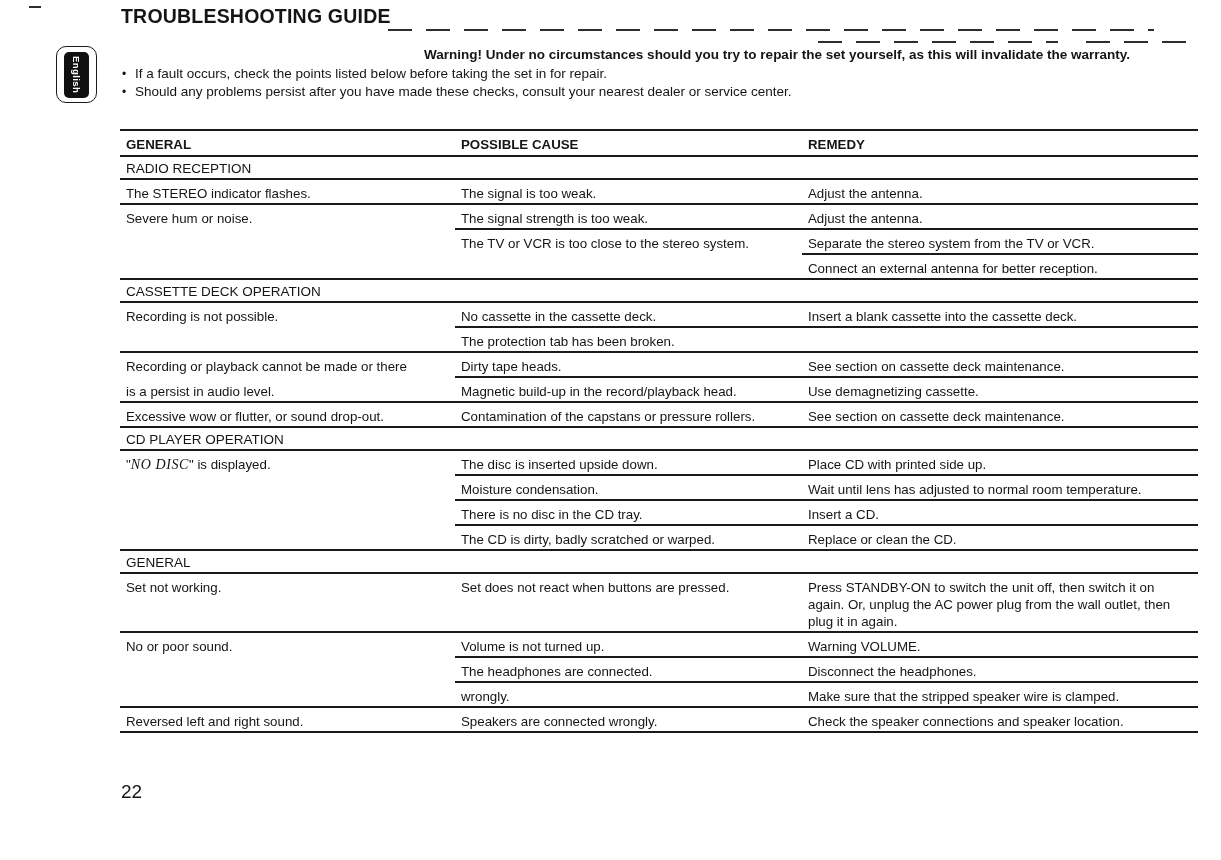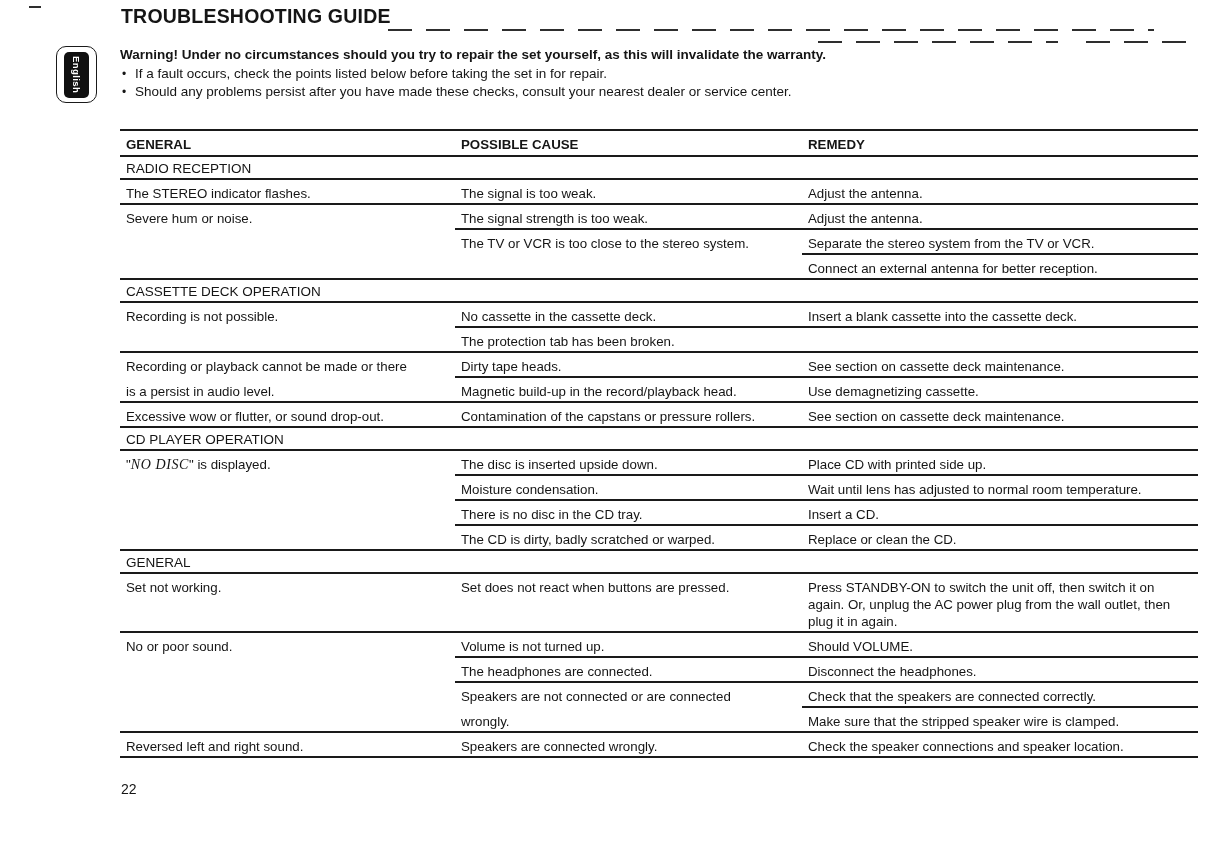--- a/index.html
+++ b/index.html
@@ -27,21 +27,21 @@
     display:flex; align-items:center; justify-content:center;
   }
   .lang-tab-inner {
     width:25px; height:46px; background:#101010; border-radius:5px;
     color:#fff; display:flex; align-items:center; justify-content:center;
   }
   .lang-tab-inner span {
     writing-mode:vertical-rl; font-size:9.5px; font-weight:bold; letter-spacing:0.4px;
   }
   .warning { position:absolute; left:120px; top:46px; width:1010px; font-size:13.5px; line-height:18.5px; }
-  .warning .heading { font-weight:bold; }
+  .warning .heading { font-weight:bold;text-align:right; }
   .warning ul { list-style:none; }
   .warning li { padding-left:15px; position:relative; }
   .warning li .bullet { position:absolute; left:2px; font-size:12px; }
   .table { position:absolute; left:120px; top:129px; width:1078px; }
   .trow { position:relative; display:grid; grid-template-columns:335px 347px 1fr; }
   .trow::after {
     content:""; position:absolute; left:0; right:0; bottom:0;
     height:1.7px; background:var(--ink,#1a1a1a);
   }
   .trow.div-cause::after { left:335px; }
@@ -51,21 +51,21 @@
   .thead .cell { padding:5px 8px 4px 6px; }
   .cell { padding:5px 8px 3px 6px; font-size:13.3px; line-height:17px; min-height:25px; }
   .trow.section .cell {
     grid-column:1 / -1; font-weight:normal; font-size:13.5px;
     padding:3px 8px 2px 6px; min-height:23px; line-height:17px;
   }
   .lcd {
     font-family:Liberation Serif, serif;
     font-style:italic; font-size:14px; letter-spacing:0.6px;
   }
-  .page-number { position:absolute; left:121px; top:781px; font-size:14px; }
+  .page-number { position:absolute; left:121px; top:781px; font-size:19px; }
 </style>
 </head>
 <body>
 
 <div class="page">
 
   <div class="artifact tick" style="top:6px; left:29px; width:12px;"></div>
   <div class="artifact" style="top:29px; left:388px; width:766px;"></div>
   <div class="artifact" style="top:41px; left:818px; width:240px;"></div>
   <div class="artifact" style="top:41px; left:1086px; width:109px;"></div>
@@ -174,31 +174,26 @@
           <div class="cell">GENERAL</div>
         </div>
         <div class="trow data div-full">
           <div class="cell sym">Set not working.</div>
           <div class="cell cause">Set does not react when buttons are pressed.</div>
           <div class="cell remedy">Press STANDBY-ON to switch the unit off, then switch it on again.  Or, unplug the AC power plug from the wall outlet, then plug it in again.</div>
         </div>
         <div class="trow data div-cause">
           <div class="cell sym">No or poor sound.</div>
           <div class="cell cause">Volume is not turned up.</div>
-          <div class="cell remedy">Should VOLUME.</div>
+          <div class="cell remedy">Warning VOLUME.</div>
         </div>
         <div class="trow data div-cause">
           <div class="cell sym"></div>
           <div class="cell cause">The headphones are connected.</div>
           <div class="cell remedy">Disconnect the headphones.</div>
-        </div>
-        <div class="trow data div-remedy">
-          <div class="cell sym"></div>
-          <div class="cell cause">Speakers are not connected or are connected</div>
-          <div class="cell remedy">Check that the speakers are connected correctly.</div>
         </div>
         <div class="trow data div-full">
           <div class="cell sym"></div>
           <div class="cell cause">wrongly.</div>
           <div class="cell remedy">Make sure that the stripped speaker wire is clamped.</div>
         </div>
         <div class="trow data div-full">
           <div class="cell sym">Reversed left and right sound.</div>
           <div class="cell cause">Speakers are connected wrongly.</div>
           <div class="cell remedy">Check the speaker connections and speaker location.</div>

